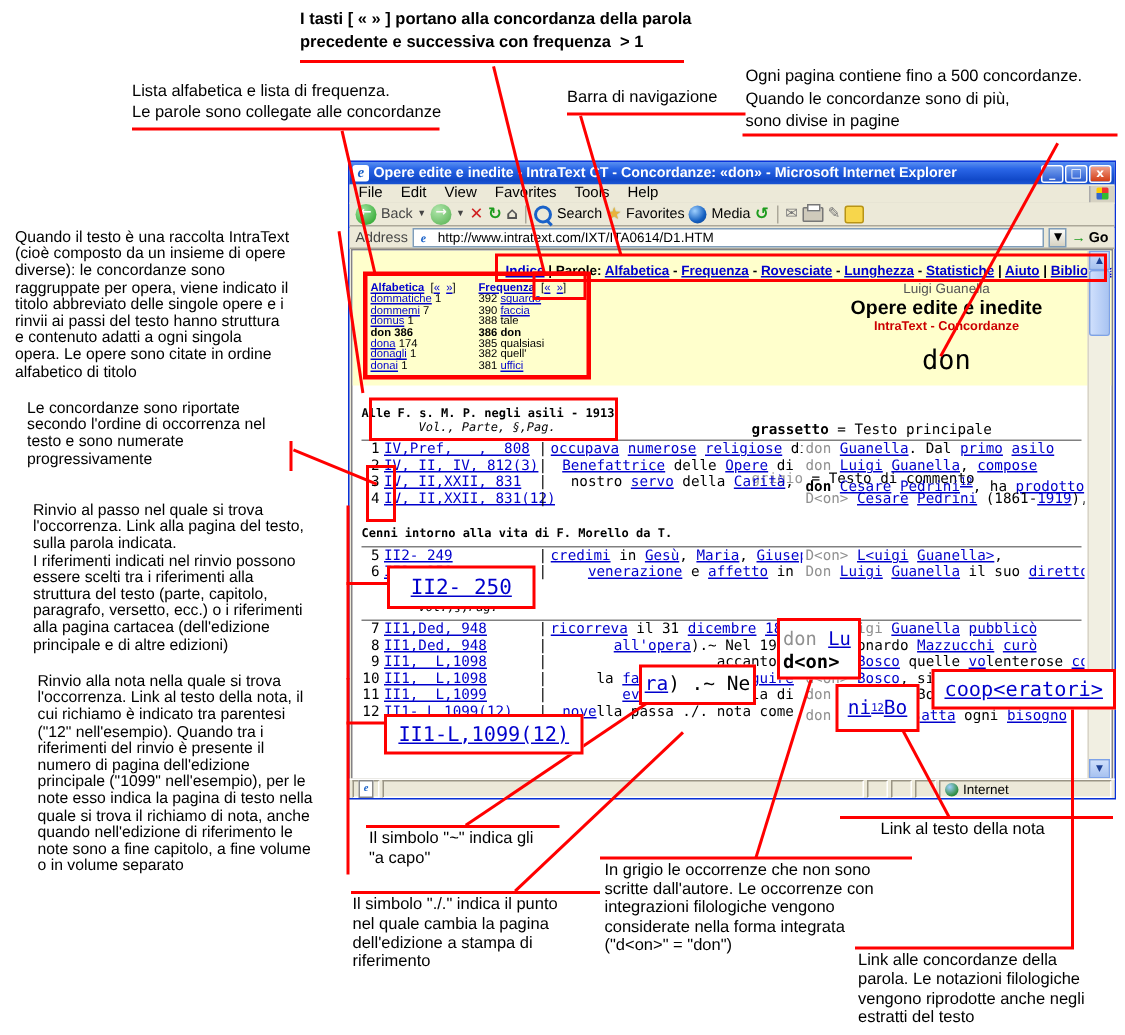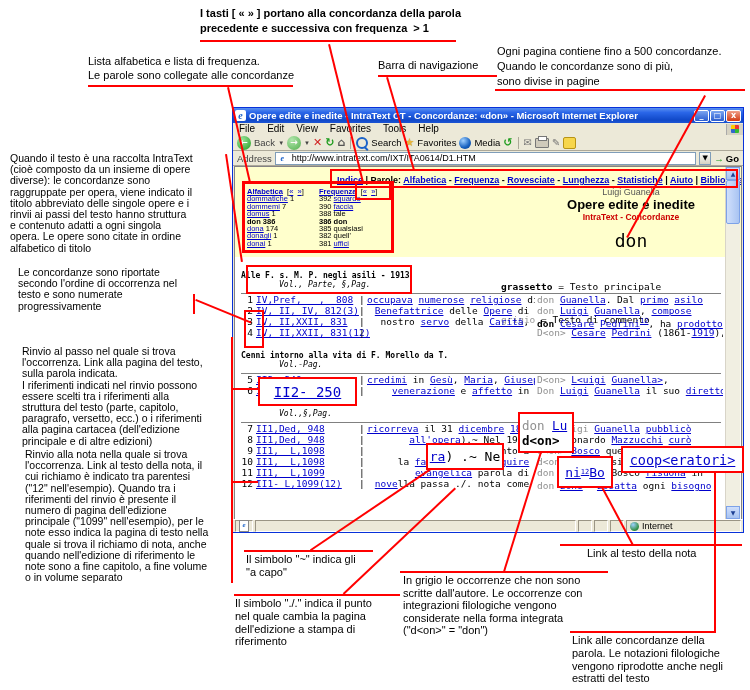--- a/index.html
+++ b/index.html
@@ -135,21 +135,21 @@
 progressivamente</div>
   <div class="ann par" style="left:10px;top:153px;">Quando il testo è una raccolta IntraText
 (cioè composto da un insieme di opere
 diverse): le concordanze sono
 raggruppate per opera, viene indicato il
 titolo abbreviato delle singole opere e i
 rinvii ai passi del testo hanno struttura
 e contenuto adatti a ogni singola
 opera. Le opere sono citate in ordine
 alfabetico di titolo</div>
-  <div class="ann par" style="left:22px;top:346px;">Rinvio al passo nel quale si trova
+  <div class="ann par" style="left:22px;top:335px;">Rinvio al passo nel quale si trova
 l'occorrenza. Link alla pagina del testo,
 sulla parola indicata.
 I riferimenti indicati nel rinvio possono
 essere scelti tra i riferimenti alla
 struttura del testo (parte, capitolo,
 paragrafo, versetto, ecc.) o i riferimenti
 alla pagina cartacea (dell'edizione
 principale e di altre edizioni)</div>
   <div class="ann par" style="left:25px;top:449px;">Rinvio alla nota nella quale si trova
 l'occorrenza. Link al testo della nota, il
@@ -280,21 +280,20 @@
             <div class="sect-title">Alle F. s. M. P. negli asili - 1913</div>
             <div class="sect-ref">Vol., Parte, §,Pag.</div>
             <div class="sect-hr"></div>
             <div class="row"><span class="rn">1</span><span class="rref sg-l">IV,Pref,   ,  808</span><span class="rsep">|</span><span class="rpre"><span class="sg-l">occupava</span><span class="sg-p"> </span><span class="sg-l">numerose</span><span class="sg-p"> </span><span class="sg-l">religiose</span><span class="sg-p"> di </span></span><span class="rkp"><span class="key-g">don</span><span class="sg-p"> </span><span class="sg-l">Guanella</span><span class="sg-p">. Dal </span><span class="sg-l">primo</span><span class="sg-p"> </span><span class="sg-l">asilo</span></span></div>
             <div class="row"><span class="rn">2</span><span class="rref sg-l">IV, II, IV, 812(3)</span><span class="rsep">|</span><span class="rpre"><span class="sg-l">Benefattrice</span><span class="sg-p"> delle </span><span class="sg-l">Opere</span><span class="sg-p"> di </span></span><span class="rkp"><span class="key-g">don</span><span class="sg-p"> </span><span class="sg-l">Luigi</span><span class="sg-p"> </span><span class="sg-l">Guanella</span><span class="sg-p">, </span><span class="sg-l">compose</span></span></div>
             <div class="row"><span class="rn">3</span><span class="rref sg-l">IV, II,XXII, 831</span><span class="rsep">|</span><span class="rpre"><span class="sg-p">nostro </span><span class="sg-l">servo</span><span class="sg-p"> della </span><span class="sg-l">Carità</span><span class="sg-p">, </span></span><span class="rkp"><span class="key-b">don</span><span class="sg-p"> </span><span class="sg-l">Cesare</span><span class="sg-p"> </span><span class="sg-l">Pedrini</span><span class="sg-s">12</span><span class="sg-p">, ha </span><span class="sg-l">prodotto</span></span></div>
             <div class="row"><span class="rn">4</span><span class="rref sg-l">IV, II,XXII, 831(12)</span><span class="rsep">|</span><span class="rpre"></span><span class="rkp"><span class="key-g">D&lt;on&gt;</span><span class="sg-p"> </span><span class="sg-l">Cesare</span><span class="sg-p"> </span><span class="sg-l">Pedrini</span><span class="sg-p"> (1861-</span><span class="sg-l">1919</span><span class="sg-p">),</span></span></div>
           </div>
           <div class="sect">
             <div class="sect-title">Cenni intorno alla vita di F. Morello da T.</div>
-            <div class="sect-ref">Vol.-Pag.</div>
             <div class="sect-hr"></div>
             <div class="row"><span class="rn">5</span><span class="rref sg-l">II2- 249</span><span class="rsep">|</span><span class="rpre"><span class="sg-l">credimi</span><span class="sg-p"> in </span><span class="sg-l">Gesù</span><span class="sg-p">, </span><span class="sg-l">Maria</span><span class="sg-p">, </span><span class="sg-l">Giuseppe</span></span><span class="rkp"><span class="key-g">D&lt;on&gt;</span><span class="sg-p"> </span><span class="sg-l">L&lt;uigi</span><span class="sg-p"> </span><span class="sg-l">Guanella&gt;</span><span class="sg-p">,</span></span></div>
             <div class="row"><span class="rn">6</span><span class="rref sg-l">II2- 250</span><span class="rsep">|</span><span class="rpre"><span class="sg-l">venerazione</span><span class="sg-p"> e </span><span class="sg-l">affetto</span><span class="sg-p"> in </span></span><span class="rkp"><span class="key-g">Don</span><span class="sg-p"> </span><span class="sg-l">Luigi</span><span class="sg-p"> </span><span class="sg-l">Guanella</span><span class="sg-p"> il suo </span><span class="sg-l">direttore</span></span></div>
           </div>
           <div class="sect">
             <div class="sect-ref">Vol.,§,Pag.</div>
             <div class="sect-hr"></div>
             <div class="row"><span class="rn">7</span><span class="rref sg-l">II1,Ded, 948</span><span class="rsep">|</span><span class="rpre"><span class="sg-l">ricorreva</span><span class="sg-p"> il 31 </span><span class="sg-l">dicembre</span><span class="sg-p"> </span><span class="sg-l">1888</span><span class="sg-p"> </span></span><span class="rkp"><span class="key-g">don</span><span class="sg-g"> Luigi </span><span class="sg-l">Guanella</span><span class="sg-p"> </span><span class="sg-l">pubblicò</span></span></div>
             <div class="row"><span class="rn">8</span><span class="rref sg-l">II1,Ded, 948</span><span class="rsep">|</span><span class="rpre"><span class="sg-l">all'opera</span><span class="sg-p">).~ Nel 1912 </span></span><span class="rkp"><span class="key-g">don</span><span class="sg-p"> Leonardo </span><span class="sg-l">Mazzucchi</span><span class="sg-p"> </span><span class="sg-l">curò</span></span></div>
             <div class="row"><span class="rn">9</span><span class="rref sg-l">II1,  L,1098</span><span class="rsep">|</span><span class="rpre"><span class="sg-p">accanto a </span></span><span class="rkp"><span class="key-g">d&lt;on&gt;</span><span class="sg-p"> </span><span class="sg-l">Bosco</span><span class="sg-p"> quelle </span><span class="sg-l">vo</span><span class="sg-p">lenterose </span><span class="sg-l">coop&lt;eratori&gt;</span></span></div>
@@ -327,20 +326,23 @@
 
   <div class="rbox" style="left:330px;top:169px;width:404px;height:15px;"></div>
   <div class="rbox" style="left:242px;top:181px;width:146px;height:66px;border-width:3px;"></div>
   <div class="rbox" style="left:355px;top:181px;width:32px;height:15px;"></div>
   <div class="rbox" style="left:246px;top:265px;width:162px;height:25px;"></div>
   <div class="rbox" style="left:244px;top:310px;width:16px;height:34px;"></div>
 
   <div class="callout" style="left:258px;top:377px;width:95px;height:25px;font-size:14px;">
     <span class="co-l">II2- 250</span>
   </div>
+  <div class="callout" style="left:256px;top:476px;width:129px;height:23px;font-size:13.5px;">
+    <span class="co-l">II1-L,1099(12)</span>
+  </div>
   <div class="callout" style="left:426px;top:443px;width:74px;height:23px;font-size:13px;"><span class="sg-l">ra</span><span class="sg-p">) .~ Ne</span></div>
   <div class="callout" style="left:518px;top:412px;width:50px;height:37px;font-size:12.5px;flex-direction:column;align-items:flex-start;padding-left:2px;">
     <span class="co-don"><span class="sg-g">don </span><span class="sg-l">Lu</span></span>
     <span class="co-don" style="font-weight:bold;">d&lt;on&gt;</span>
   </div>
   <div class="callout" style="left:557px;top:456px;width:52px;height:28px;font-size:13px;"><span class="sg-l">ni</span><span class="sg-s">12</span><span class="sg-l">Bo</span></div>
   <div class="callout" style="left:621px;top:446px;width:119px;height:23px;font-size:13.5px;">
     <span class="co-l">coop&lt;eratori&gt;</span>
   </div>
 

